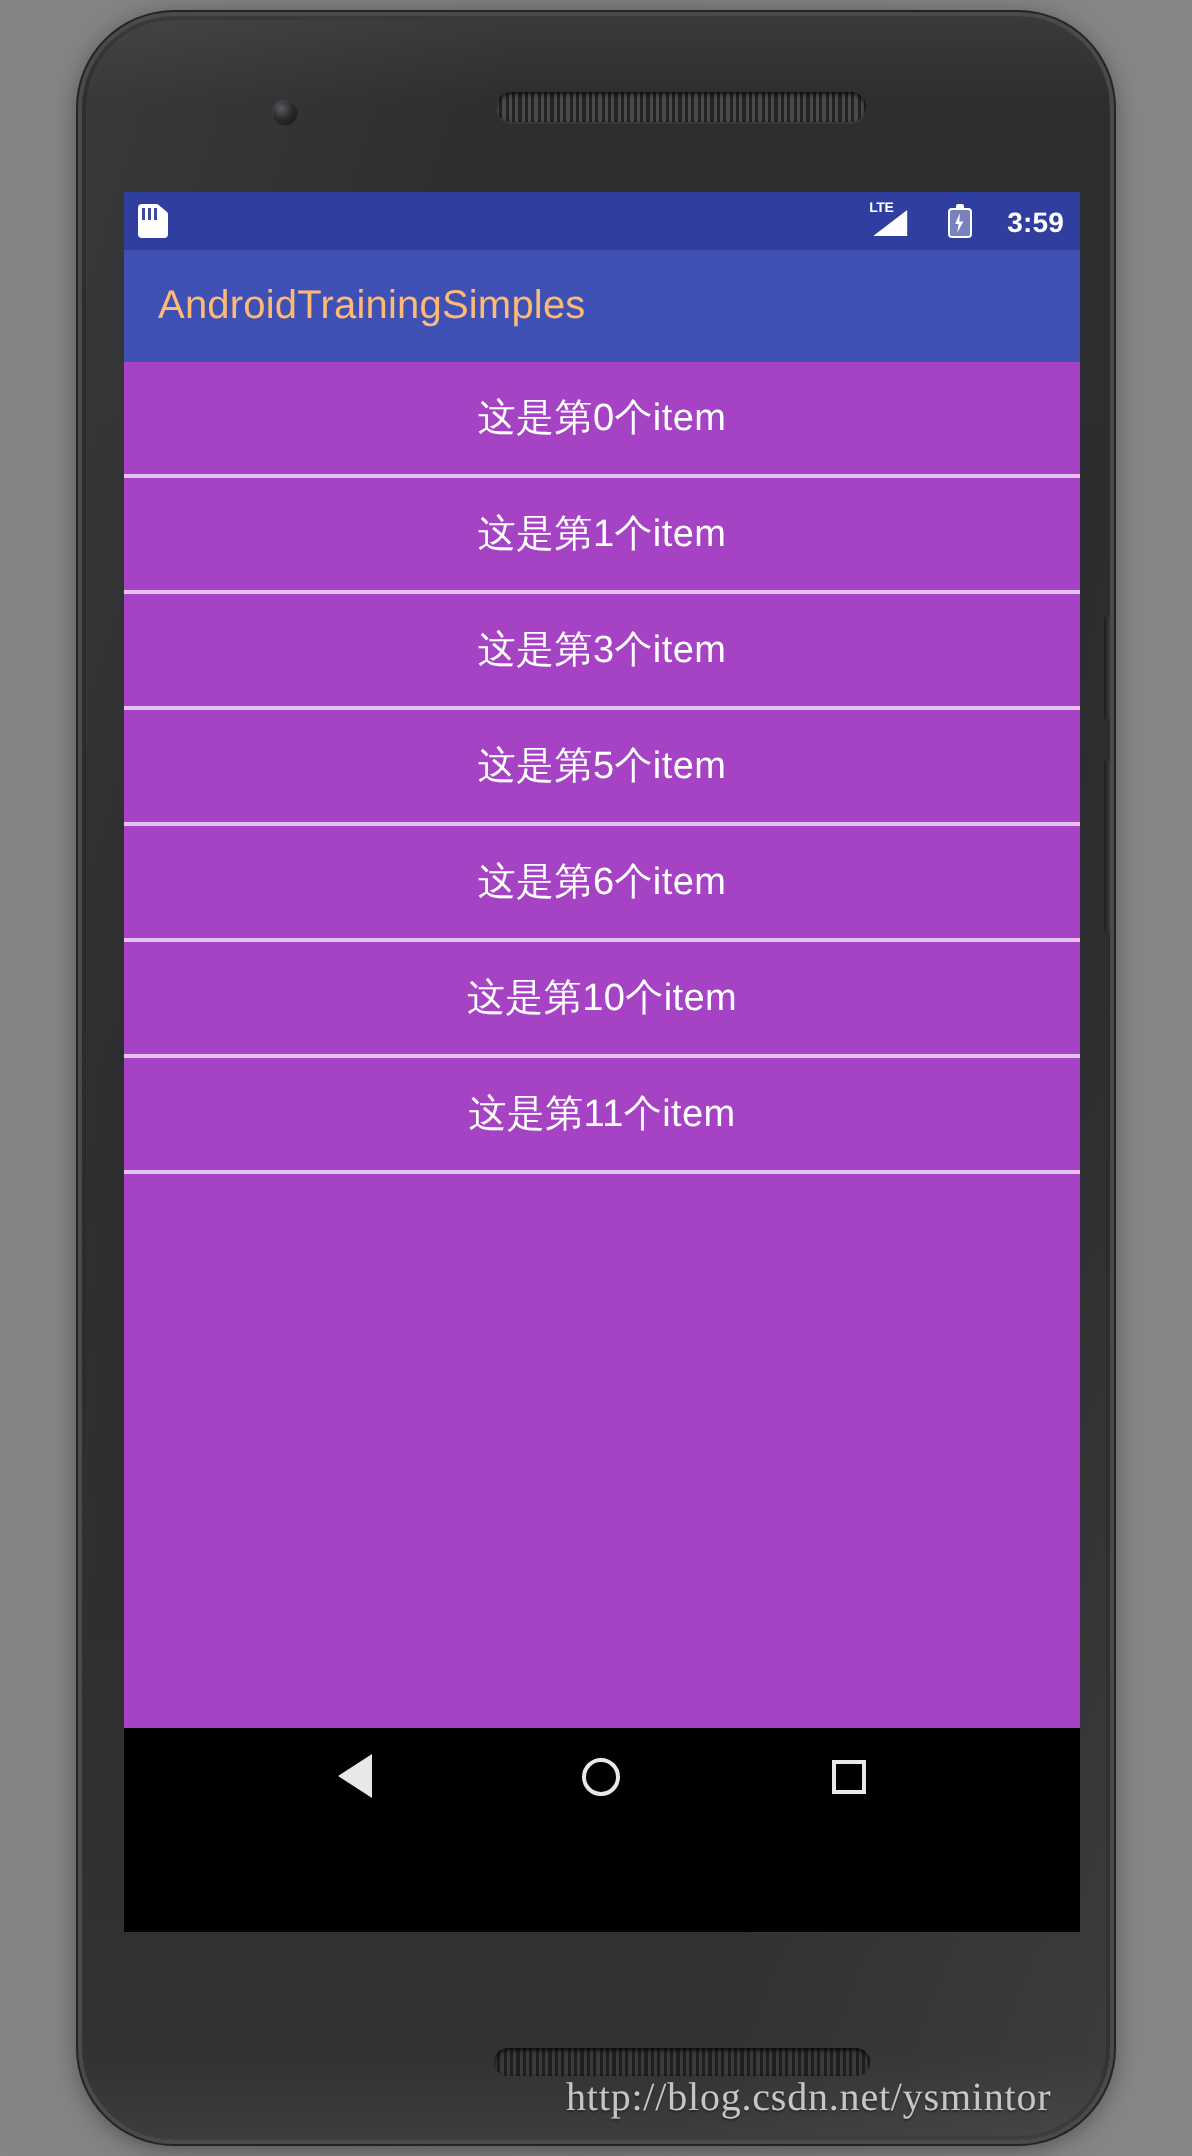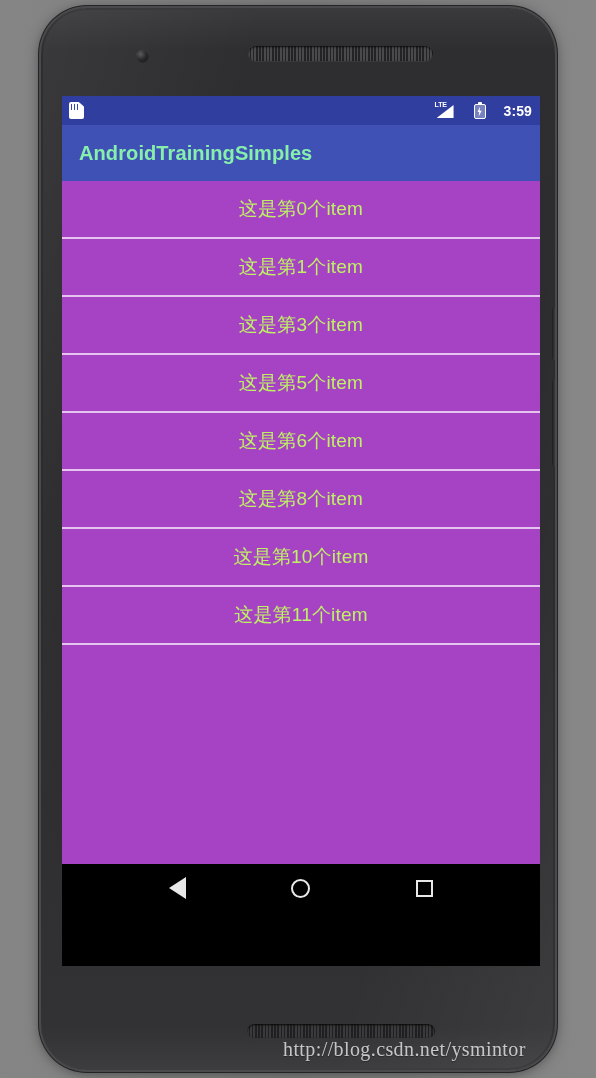--- a/index.html
+++ b/index.html
@@ -210,43 +210,43 @@
   
   .app-bar {
     height: 56px;
     background: #3f51b5;
     display: flex;
     align-items: center;
     padding-left: 17px;
     box-sizing: border-box;
   }
   .app-title {
-    color: #86efac;
+    color: #fdba74;
     font-size: 20px;
-    font-weight: bold;
+    font-weight: normal;
     letter-spacing: 0.1px;
   }
 
   
   .list {
     background: #a643c4;
     height: 683px;
     overflow: hidden;
   }
   .list-item {
     height: 58px;
     border-bottom: 2px solid #e4c3ef;
     display: flex;
     align-items: center;
     justify-content: center;
     box-sizing: border-box;
     background: #a643c4;
   }
   .list-item-label {
-    color: #bef264;
+    color: #ffffff;
     font-size: 19px;
     letter-spacing: 0.2px;
     text-align: center;
   }
 
   
   .nav-bar {
     height: 48px;
     background: #000000;
     display: flex;
@@ -345,23 +345,20 @@
         <div class="list-item">
           <span class="list-item-label">这是第3个item</span>
         </div>
         <div class="list-item">
           <span class="list-item-label">这是第5个item</span>
         </div>
         <div class="list-item">
           <span class="list-item-label">这是第6个item</span>
         </div>
         <div class="list-item">
-          <span class="list-item-label">这是第8个item</span>
-        </div>
-        <div class="list-item">
           <span class="list-item-label">这是第10个item</span>
         </div>
         <div class="list-item">
           <span class="list-item-label">这是第11个item</span>
         </div>
       </div>
 
     <div class="nav-bar">
       <div class="nav-btn">
         <div class="nav-back"></div>

